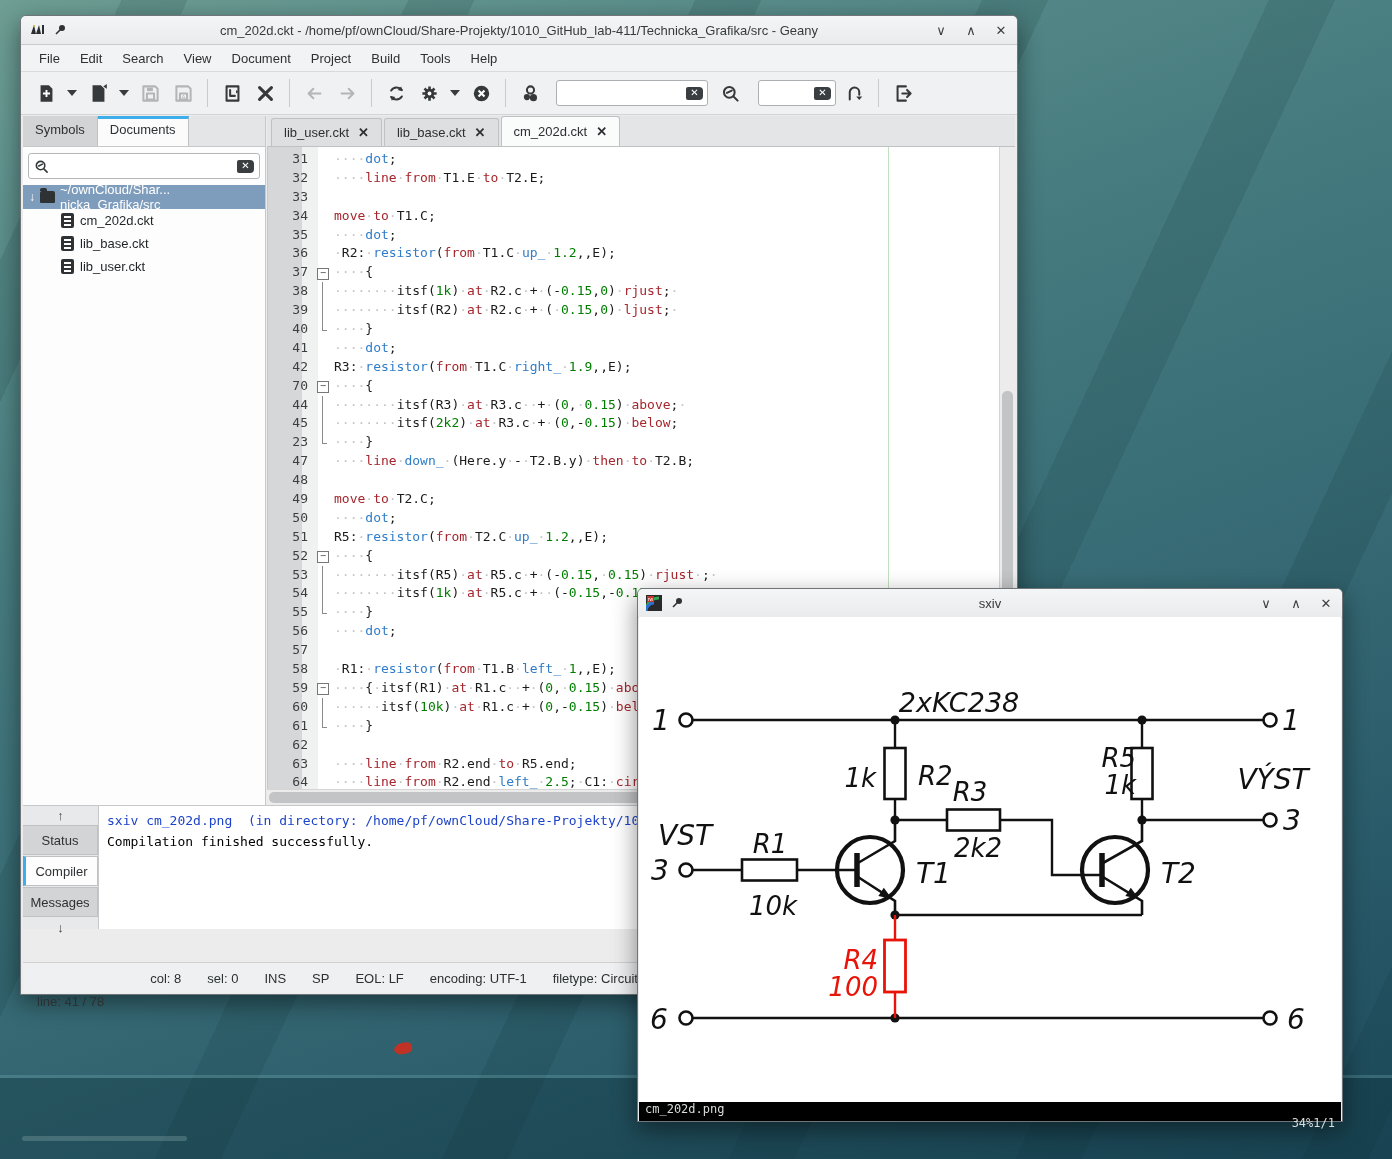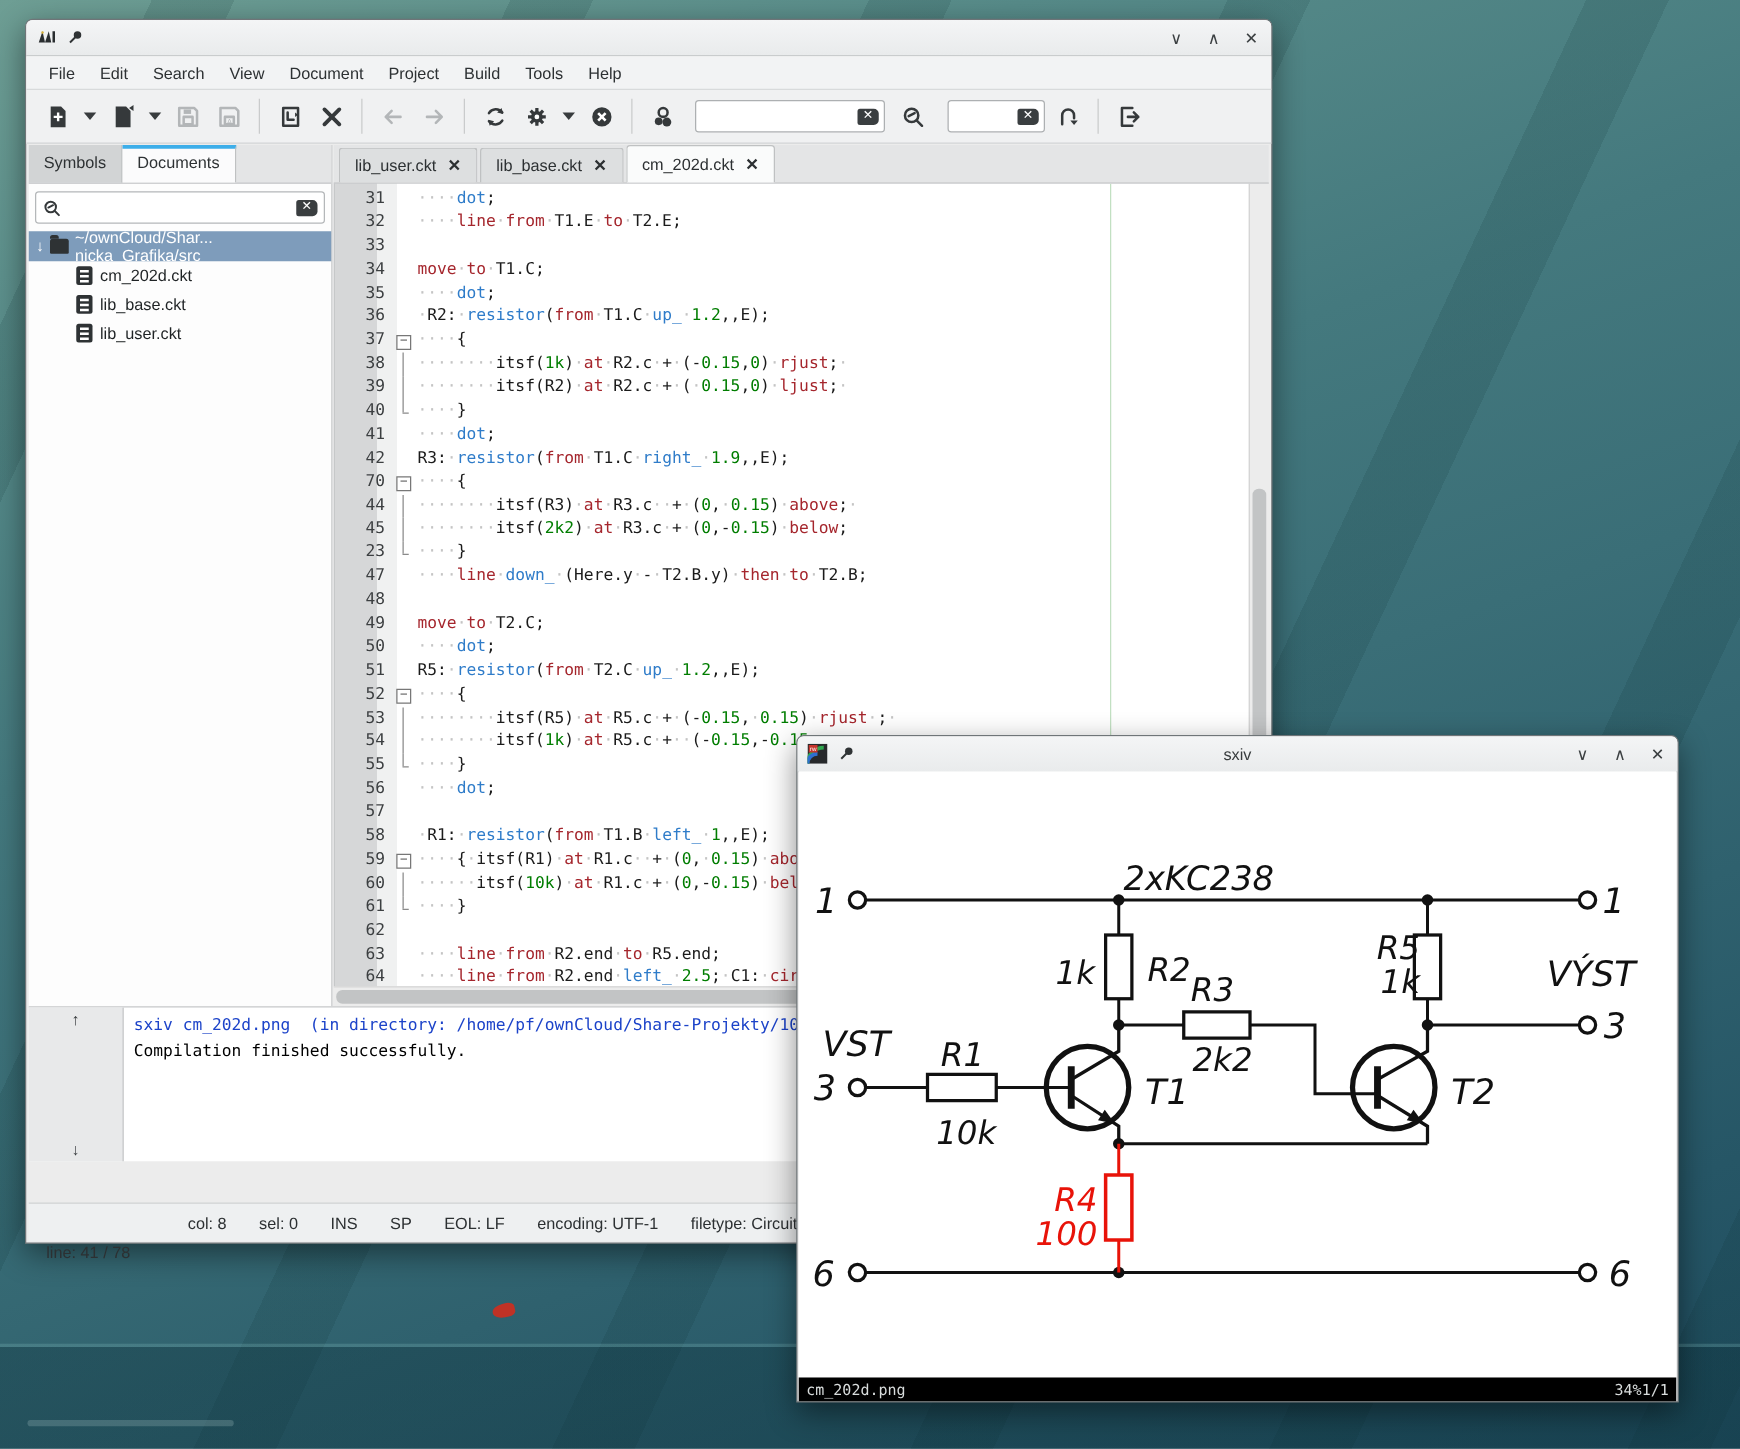--- a/index.html
+++ b/index.html
@@ -96,21 +96,21 @@
   .msgbody { flex:1; padding:4px 8px; font-family:"DejaVu Sans Mono",monospace; font-size:13px; line-height:21px; white-space:pre; overflow:hidden; }
 
   .statusbar { position:absolute; left:2px; right:2px; bottom:2px; height:31px; background:#eef0f1; border-top:1px solid #cfd1d2;
     display:flex; align-items:center; font-size:13px; color:#2c3032; padding-left:14px; }
   .statusbar span { margin-right:26px; }
   .statusbar span:first-child { margin-right:46px;margin-top:47px; }
 
   
   .sxiv-content { position:absolute; left:1px; right:1px; top:28px; bottom:19px; background:#fff; }
   .sxiv-status { position:absolute; left:1px; right:1px; bottom:0; height:19px; background:#000; color:#d8dcdc;
-    font-family:"DejaVu Sans Mono",monospace; font-size:12px; display:flex; align-items:center; padding:0 6px; }
+    font-family:"DejaVu Sans Mono",monospace; font-size:12px; display:flex; padding:0 6px;flex-direction:column; }
   .sxiv-status .right { margin-left:auto; display:flex; }
 
   .ico-stroke { stroke:#35393b; fill:none; stroke-width:1.7; stroke-linecap:round; stroke-linejoin:round; }
   .ico-fill { fill:#35393b; }
   .dis .ico-stroke { stroke:#b3b6b8; } .dis .ico-fill { fill:#b3b6b8; }
 </style>
 </head>
 <body>
 
 <div class="desktop">
@@ -124,20 +124,21 @@
     <svg width="16" height="16" viewBox="0 0 16 16">
       <path d="M2,12 L5,3 L7,12 Z" fill="#2a2e30"></path>
         <path d="M7,12 L10,3 L12,12 Z" fill="#2a2e30"></path>
       <rect x="13" y="3" width="2" height="9" fill="#2a2e30"></rect>
         <circle cx="5" cy="4" r="1" fill="#d8b23a"></circle>
     </svg>
     <svg class="pin" viewBox="0 0 14 14">
       <circle cx="9" cy="5" r="3" fill="#2f3335"></circle>
         <path d="M8,6 L3,11" stroke="#2f3335" stroke-width="1.6"></path>
     </svg>
+    <div class="title">cm_202d.ckt - /home/pf/ownCloud/Share-Projekty/1010_GitHub_lab-411/Technicka_Grafika/src - Geany</div>
     <div class="winbtns">
       <span class="winbtn">∨</span>
       <span class="winbtn">∧</span>
       <span class="winbtn">✕</span>
     </div>
   </div>
 
   <div class="menubar" id="geany-menubar">
       <span class="menu-item">File</span>
       <span class="menu-item">Edit</span>
@@ -361,20 +362,25 @@
           <div class="vthumb"></div>
         </div>
       <div class="hscroll">
           <div class="hthumb"></div>
         </div>
     </div>
 
     <div class="msgwin">
       <div class="msgtabs">
         <div class="marrow">↑</div>
+        <div id="msg-tab-list">
+            <div class="mtab">Status</div>
+            <div class="mtab active">Compiler</div>
+            <div class="mtab">Messages</div>
+          </div>
         <div class="marrow" style="margin-top:auto;">↓</div>
       </div>
       <div class="msgbody" id="msg-body"><div style="color: rgb(28, 67, 201);">sxiv cm_202d.png  (in directory: /home/pf/ownCloud/Share-Projekty/1010_GitHub</div><div style="color: #000000;">Compilation finished successfully.</div></div>
     </div>
 
     <div class="statusbar" id="geany-statusbar" style="position:absolute; left:0; right:0; bottom:-33px;">
         <span>line: 41 / 78</span>
         <span>col: 8</span>
         <span>sel: 0</span>
         <span>INS</span>

